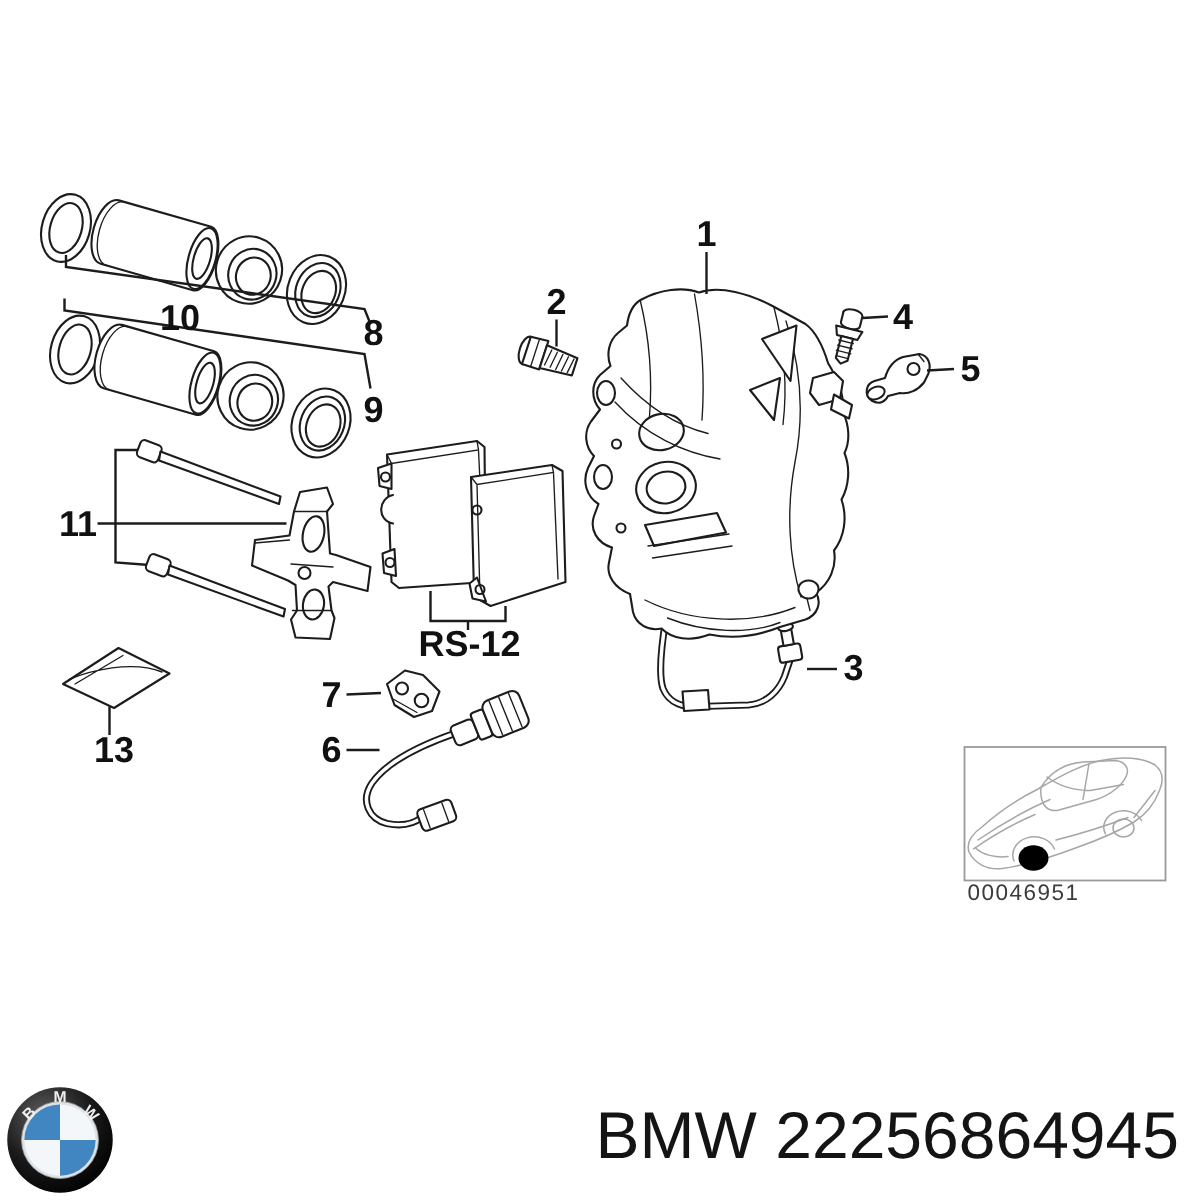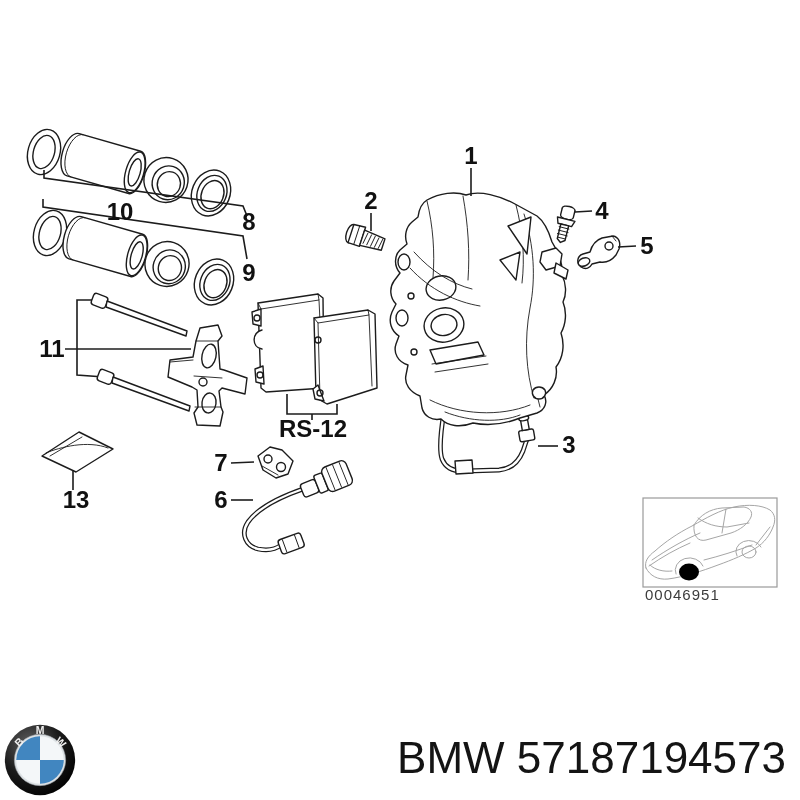--- a/index.html
+++ b/index.html
@@ -275,15 +275,15 @@
       <path d="M40,40 L40,15 A25,25 0 0 1 65,40 Z" fill="#f4f7f9"></path>
       <path d="M40,40 L65,40 A25,25 0 0 1 40,65 Z" fill="#4186c0"></path>
       <path d="M40,40 L40,65 A25,25 0 0 1 15,40 Z" fill="#f4f7f9"></path>
       <text x="18" y="25" text-anchor="middle" font-size="11" font-weight="bold" fill="#f0f0f0" transform="rotate(-45 18 21)">B</text>
       <text x="40" y="13" text-anchor="middle" font-size="11" font-weight="bold" fill="#f0f0f0">M</text>
       <text x="62" y="25" text-anchor="middle" font-size="11" font-weight="bold" fill="#f0f0f0" transform="rotate(45 62 21)">W</text>
     </svg>
   </div>
 
   
-  <div class="footer-text"><span>BMW</span> <span>57187194573</span></div>
+  <div class="footer-text"><span>BMW</span> <span>22256864945</span></div>
 
 </div>
 
 </body></html>

